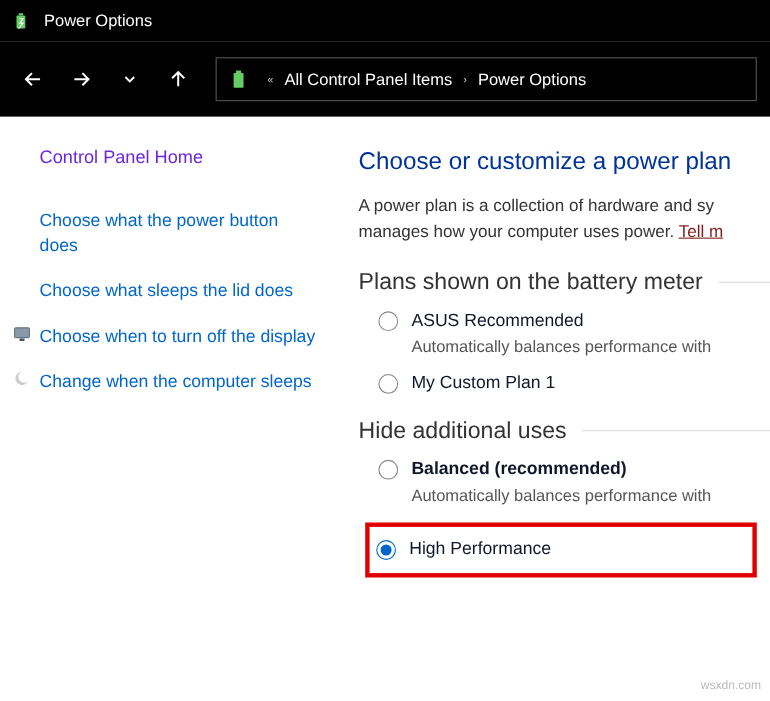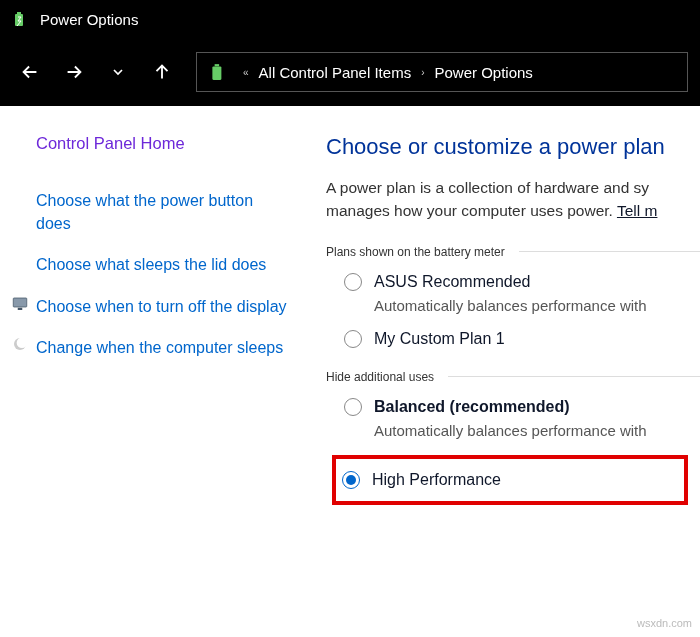--- a/index.html
+++ b/index.html
@@ -13,23 +13,23 @@
   .addr .chev { color: #ccc; font-size: 10px; margin: 0 6px; }
   .addr .crumb { color: #fff; font-size: 15px; padding: 2px 4px; }
   .content { display: flex; padding-top: 28px; }
   .sidebar { width: 310px; padding-left: 36px; padding-right: 20px; }
   .sidehome { color: #6d28d9; font-size: 16.5px; margin-bottom: 36px; }
   .sidelink { color: #0066cc; font-size: 16px; margin-bottom: 18px; line-height: 1.45; display:flex; align-items:flex-start;}
   .sideicon { width:20px; margin-left:-26px; margin-right:6px; flex:none; display:flex; justify-content:center;}
   .main { flex: 1; padding-left: 16px; }
   .heading { color: #003399; font-size: 22px; font-weight: 400; margin-bottom: 16px; }
   .desc { color: #333; font-size: 15.5px; line-height: 1.5; margin-bottom: 22px; }
-  .desc a { color: #0f172a; text-decoration: underline; }
+  .desc a { color: #7f1d1d; text-decoration: underline; }
   .group { margin-bottom: 22px; }
-  .grouphead { color: #333; font-size: 12px; display:flex; align-items:center; margin-bottom: 14px;}
+  .grouphead { color: #333; font-size: 21px; display:flex; align-items:center; margin-bottom: 14px;}
   .grouphead .line { flex:1; height:1px; background:#ddd; margin-left:14px;}
   .plan { margin-left: 18px; margin-bottom: 16px; }
   .planrow { display:flex; align-items:center; }
   .radio { width:18px; height:18px; border:1.5px solid #888; border-radius:50%; margin-right:12px; flex:none; display:flex;align-items:center;justify-content:center;}
   .radio.sel { border-color:#0066cc; }
   .radio.sel::after { content:""; width:10px; height:10px; background:#0066cc; border-radius:50%; }
   .planname { font-size: 16px; color:#0f172a; }
   .planname.bold { font-weight:600; }
   .plandesc { font-size: 15px; color:#555; margin-left: 30px; margin-top:6px; }
   .highlightbox { border: 4px solid #e00000; padding: 12px 12px 12px 6px; margin-left: 6px; width: 356px; }

